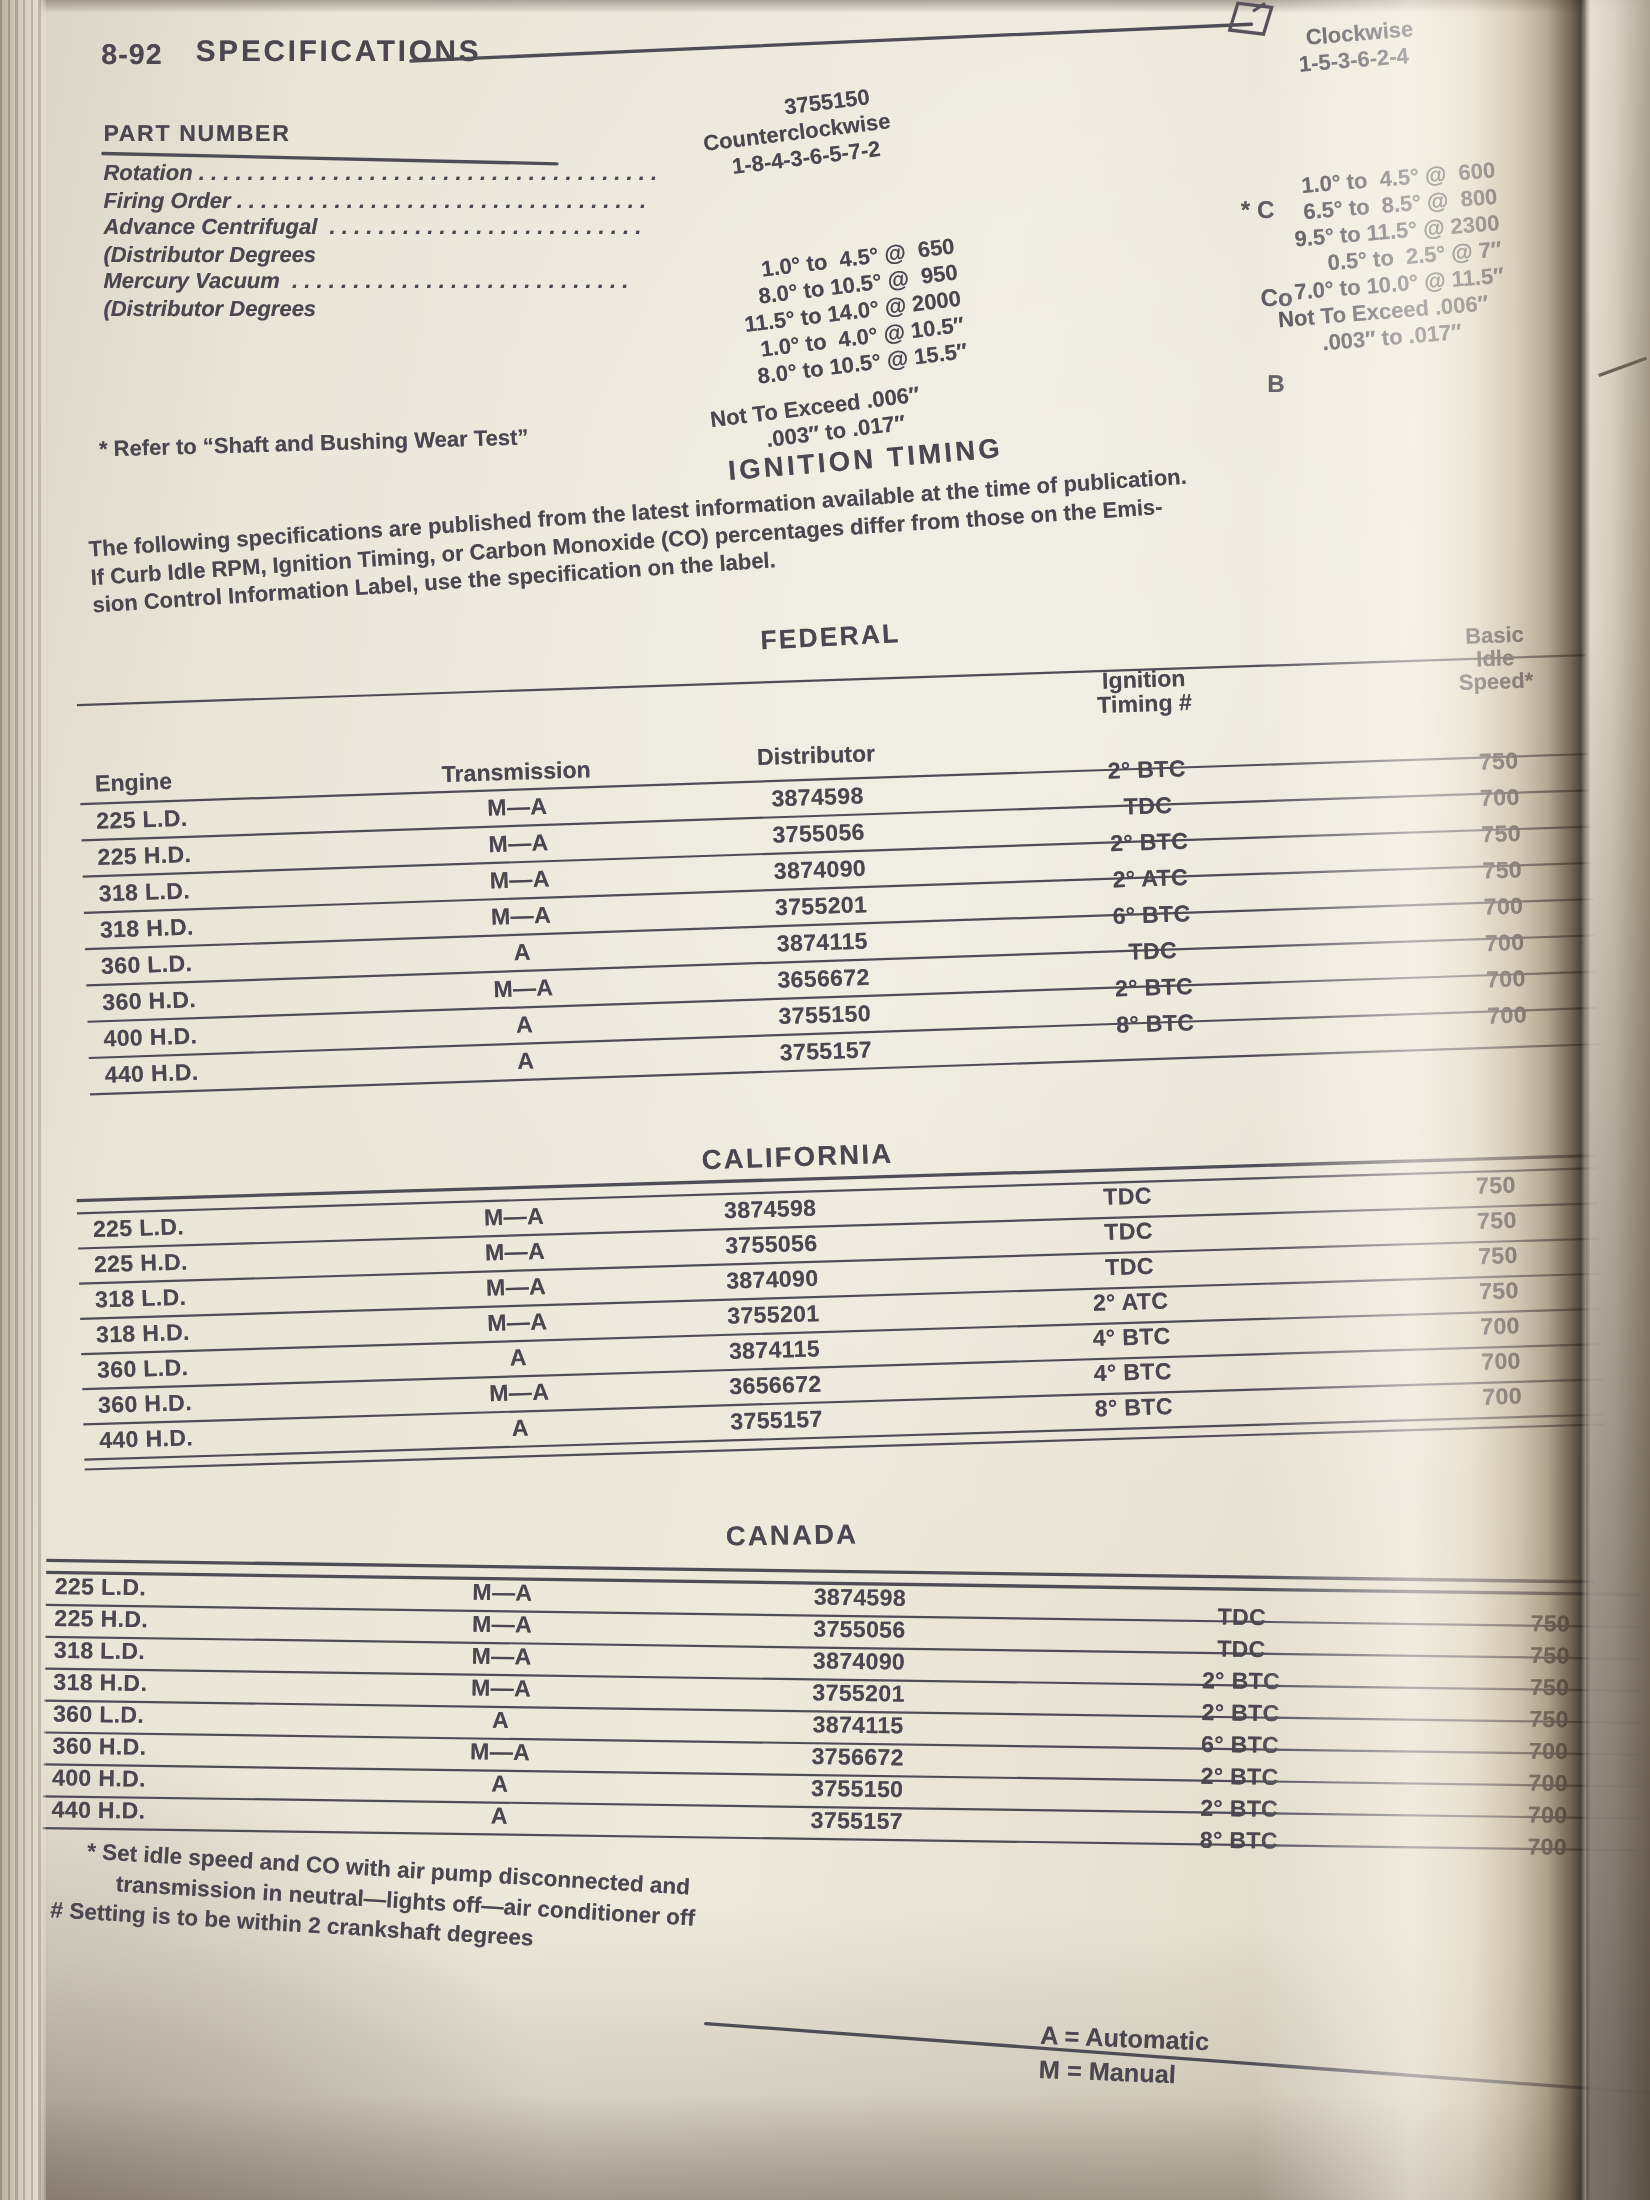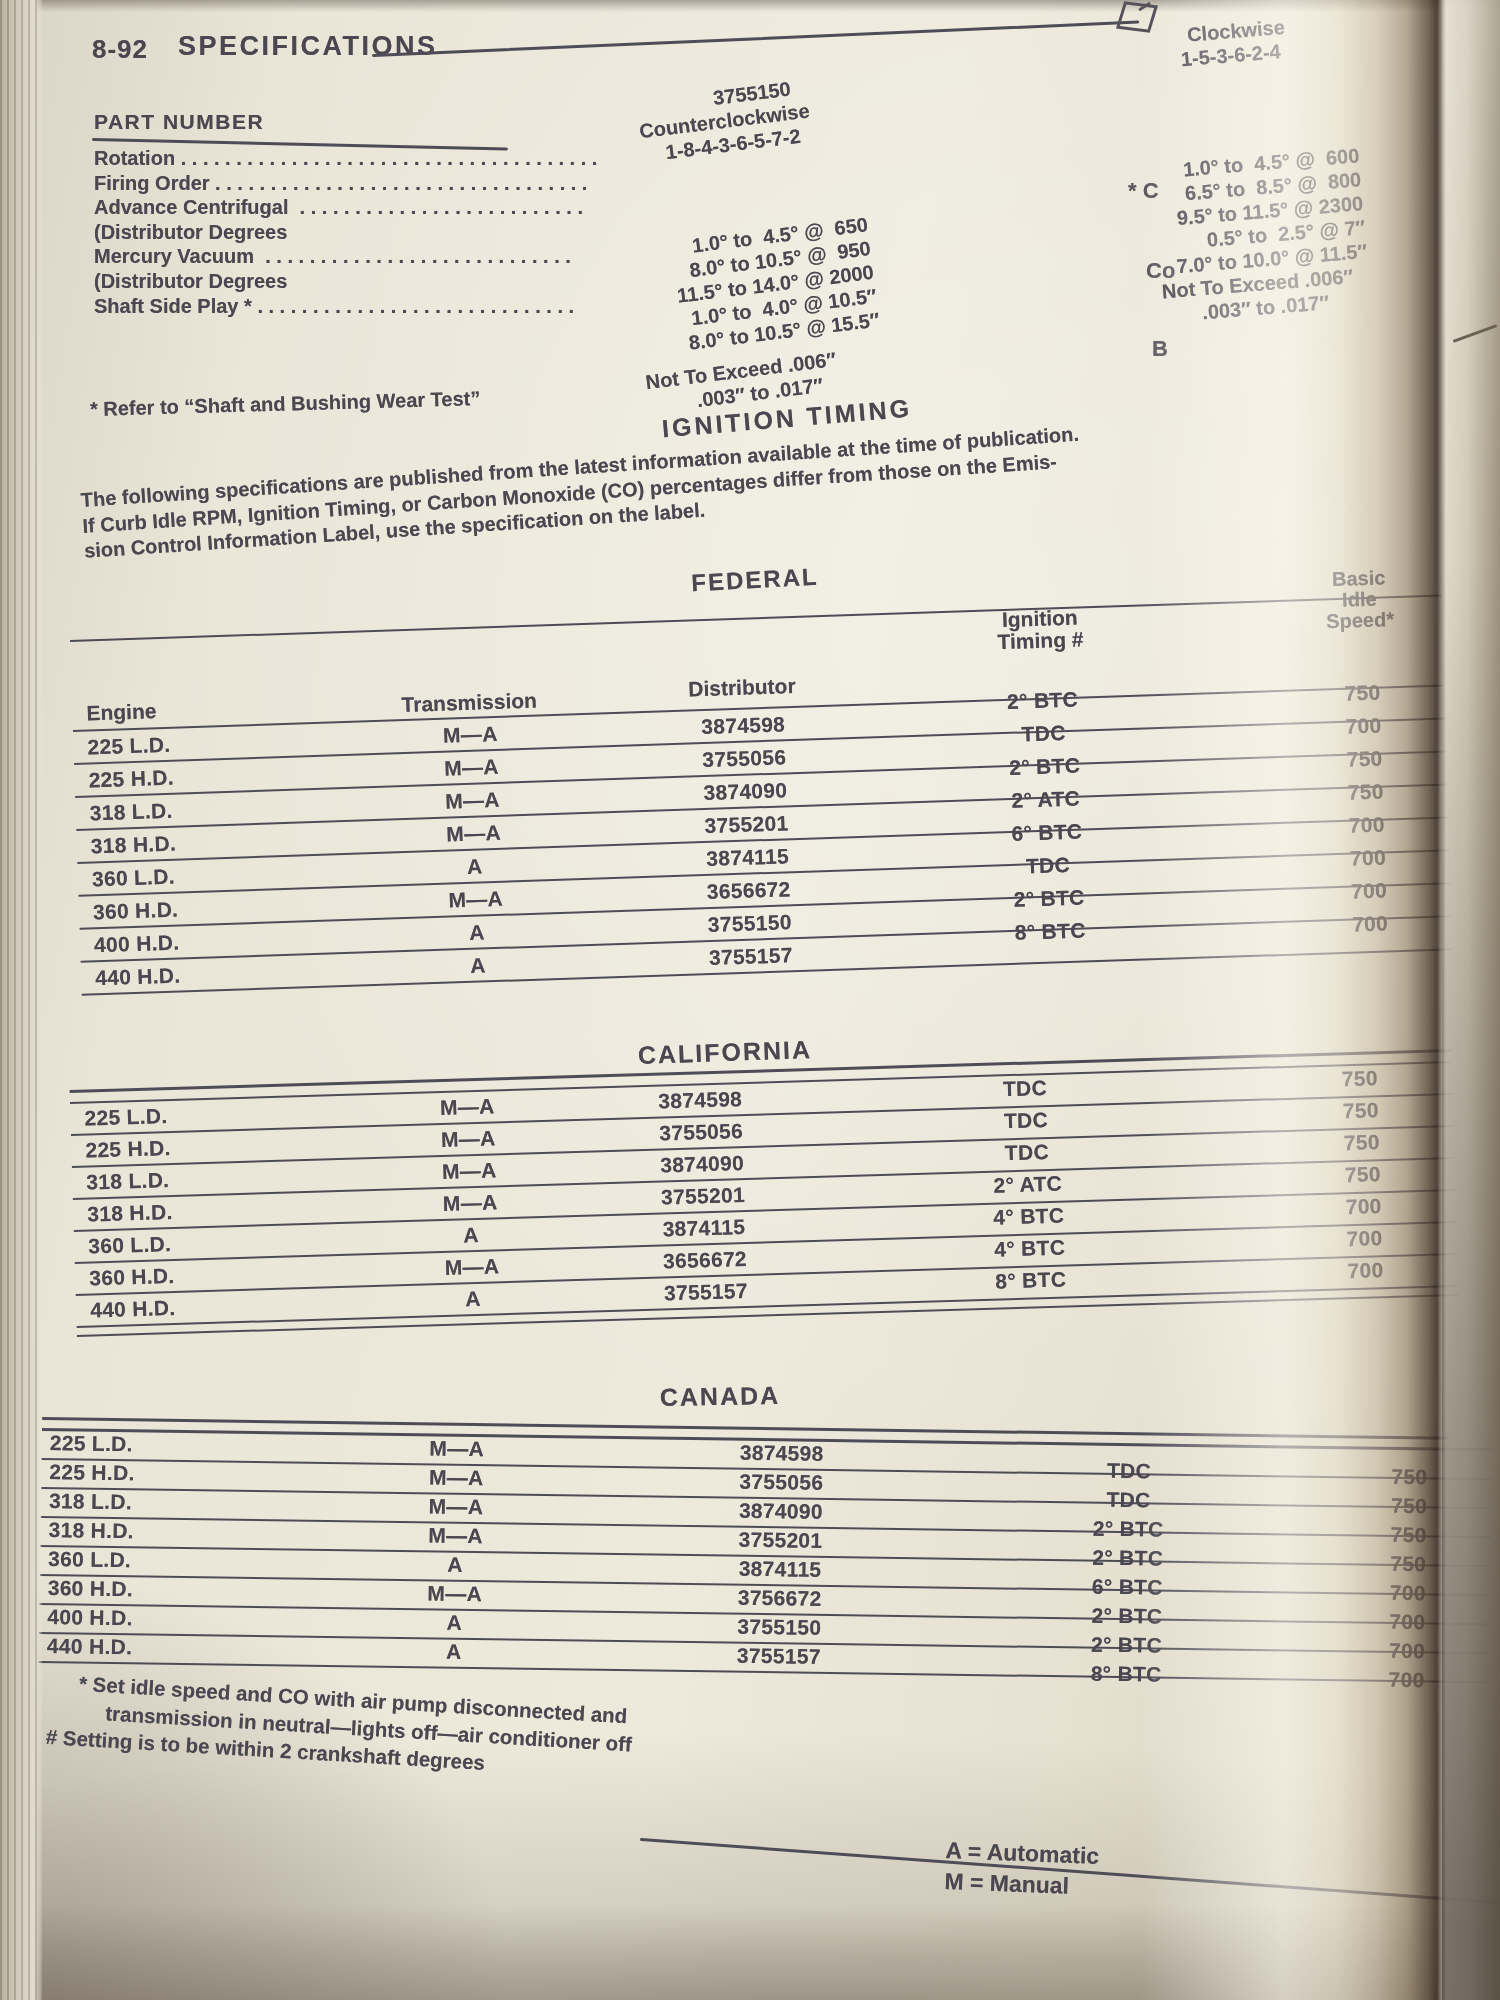--- a/index.html
+++ b/index.html
@@ -48,21 +48,21 @@
 
   
   .pg-num{left:92px;top:34px;font-size:26px;letter-spacing:1px;}
   .pg-title{left:178px;top:31px;font-size:27px;letter-spacing:2.5px;}
   .header-rule{left:372px;top:54px;width:768px;height:3px;transform:rotate(-2.5deg);transform-origin:left center;}
 
   
   .pn-head{left:94px;top:110px;font-size:21px;letter-spacing:1.5px;}
   .pn-underline{left:92px;top:138px;width:416px;height:2.5px;transform:rotate(1.3deg);transform-origin:left center;}
   .pn-list{position:absolute;left:94px;top:146px;width:562px;overflow:hidden;font-size:20px;line-height:24.6px;}
-  .pn-line{white-space:pre;height:24.6px;text-shadow:0 0 .5px rgba(74,71,81,.55);}
+  .pn-line{white-space:pre;height:24.6px;text-shadow:0 0 .5px rgba(74,71,81,.55);font-style:italic;}
   .pn-note{left:90px;top:398px;font-size:20px;transform:rotate(-1.6deg);transform-origin:left center;}
 
   
   .ccw{position:absolute;left:478px;top:92px;width:372px;transform:rotate(-7deg);transform-origin:center top;
        font-size:20px;line-height:24px;text-align:right;}
   .cw{position:absolute;left:1042px;top:22px;width:306px;transform:rotate(-4.6deg);transform-origin:center top;
        font-size:20px;line-height:24px;text-align:right;}
   .ccw div,.cw div{white-space:pre;text-shadow:0 0 .5px rgba(74,71,81,.55);}
   .pad60{padding-right:60px;} .pad44{padding-right:44px;} .pad56{padding-right:56px;}
   .pad64{padding-right:64px;} .pad70{padding-right:70px;}
@@ -165,21 +165,20 @@
       <div class="pn-line">Advance Centrifugal  . . . . . . . . . . . . . . . . . . . . . . . . . .</div>
 
       <div class="pn-line">(Distributor Degrees</div>
 
 
       <div class="pn-line">Mercury Vacuum  . . . . . . . . . . . . . . . . . . . . . . . . . . . .</div>
 
       <div class="pn-line">(Distributor Degrees</div>
 
 
-      <div class="pn-line">Shaft Side Play * . . . . . . . . . . . . . . . . . . . . . . . . . . . . .</div>
 
     </div>
   <span class="txt pn-note">* Refer to “Shaft and Bushing Wear Test”</span>
 
   <div class="ccw">
     <div class="pad60">3755150</div>
     <div class="pad44">Counterclockwise</div>
     <div class="pad56">1-8-4-3-6-5-7-2</div>
     <div>
       

